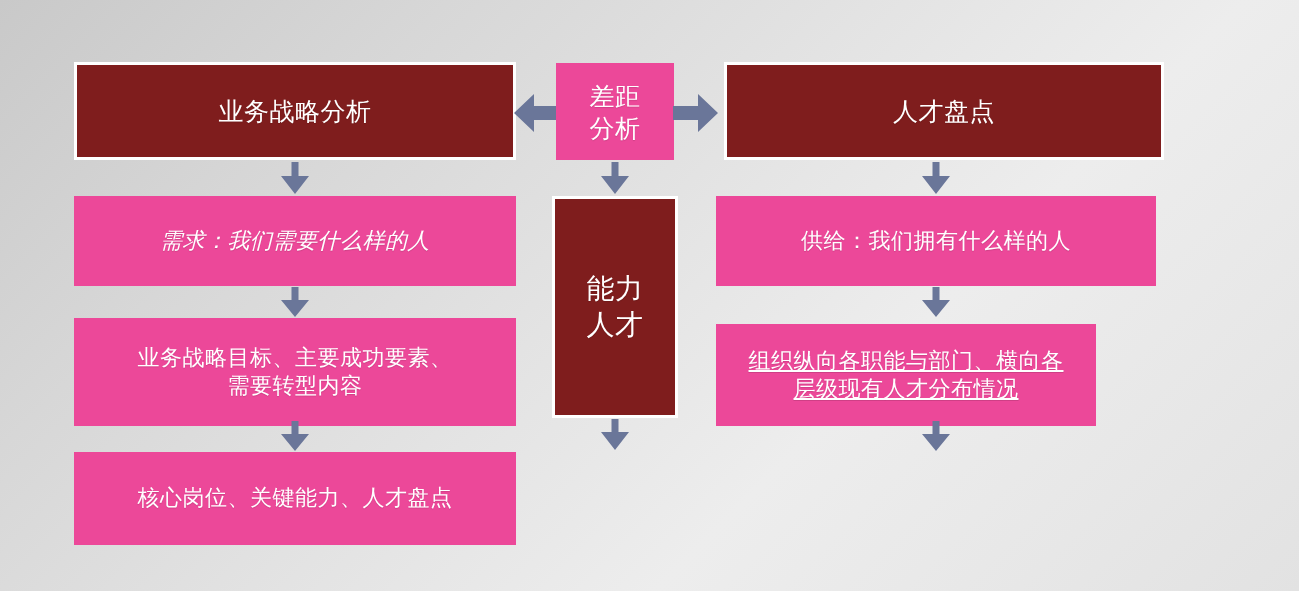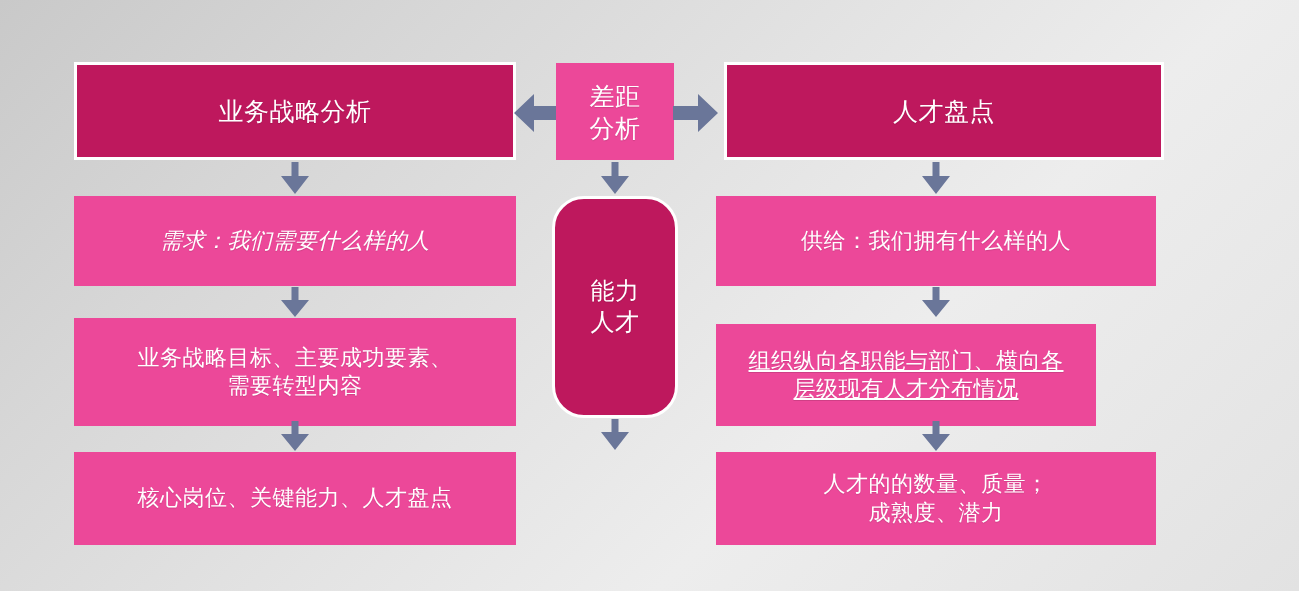--- a/index.html
+++ b/index.html
@@ -13,34 +13,34 @@
   .box{
     position:absolute;
     display:flex;align-items:center;justify-content:center;
     text-align:center;
     color:#ffffff;
     line-height:1.28;
     letter-spacing:.5px;
     box-sizing:border-box;
     text-shadow:0 1px 1px rgba(0,0,0,.12);
   }
-  .teal{background:#be185d;border:3px solid #ffffff;}
+  .teal{background:#7f1d1d;border:3px solid #ffffff;}
   .slate{background:#ec4899;}
 
   .txt{display:block;white-space:pre-line;padding:0 10px;}
 
   
   .arrow{position:absolute;}
   .arrow svg{display:block;overflow:visible;}
   .ar-fill{fill:#6a7699;}
 
   
   .h-title{font-size:25px;}
   .cell{font-size:22px;}
-  .center-lbl{font-size:24px;border-radius:32px;}
+  .center-lbl{font-size:28px;}
 </style>
 </head>
 <body>
 
 <div id="canvas">
 
   <div class="box teal h-title" style="left:74px;top:62px;width:442px;height:98px;">
     <span class="txt">业务战略分析</span>
   </div>
 
@@ -134,18 +134,14 @@
     <span class="txt">组织纵向各职能与部门、横向各
 层级现有人才分布情况</span>
   </div>
 
   <div class="arrow" style="left:919px;top:421px;width:34px;height:31px;">
     <svg width="34" height="31" viewBox="0 0 34 31">
         <polygon class="ar-fill" points="13.5,0 20.5,0 20.5,13 31,13 17,30 3,13 13.5,13"></polygon>
       </svg>
   </div>
 
-  <div class="box slate cell" style="left:716px;top:452px;width:440px;height:93px;">
-    <span class="txt">人才的的数量、质量；
-成熟度、潜力</span>
-  </div>
 
 </div>
 
 </body></html>

